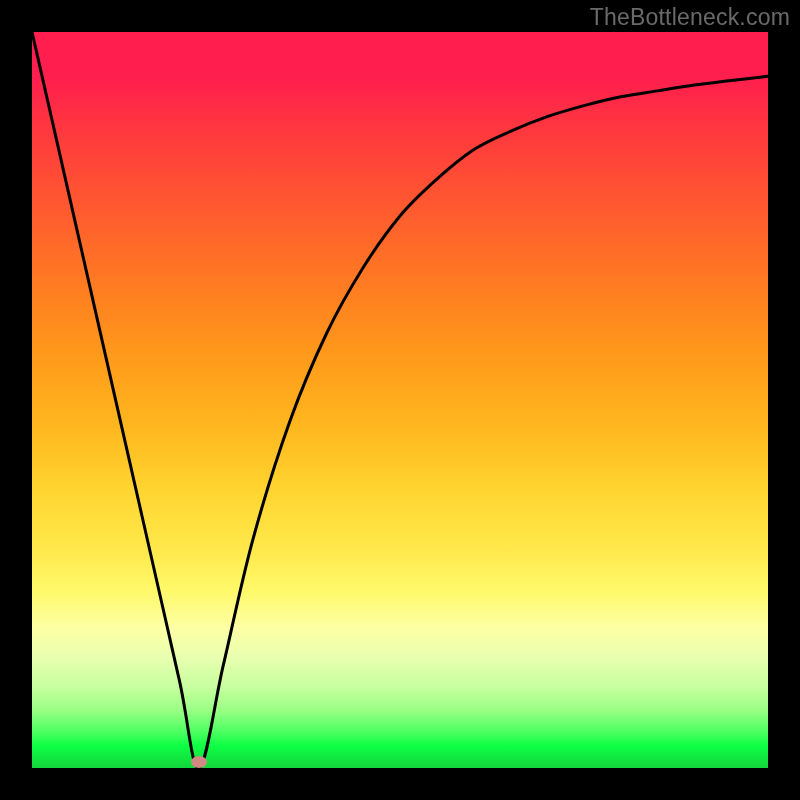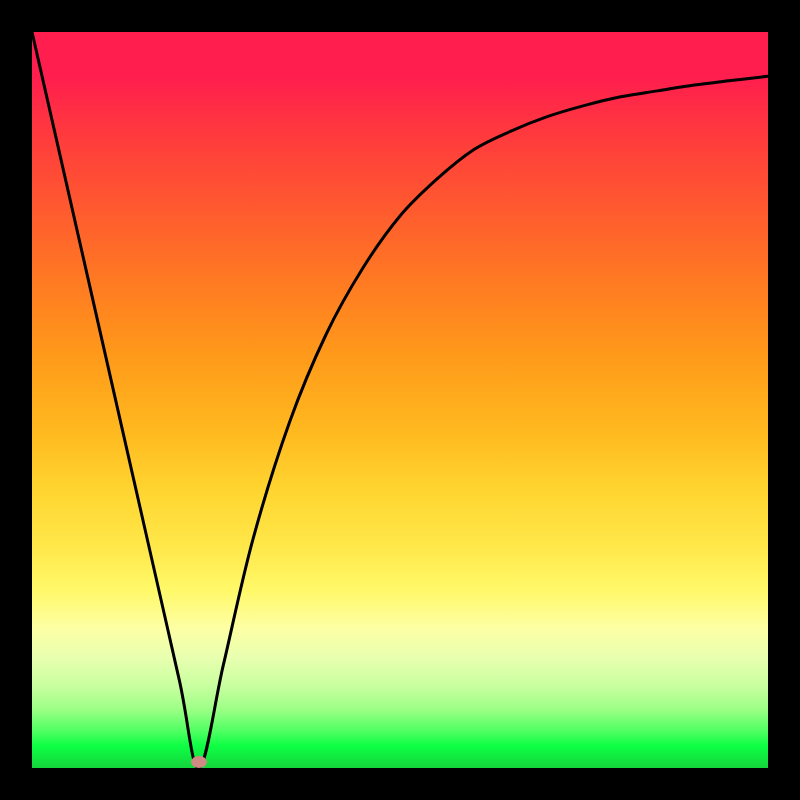--- a/index.html
+++ b/index.html
@@ -71,20 +71,21 @@
     font-size: 23px;
     letter-spacing: 0.2px;
     user-select: none;
     font-weight: 500;
   }
 </style>
 </head>
 <body>
 
 <div class="frame">
+  <div class="watermark">TheBottleneck.com</div>
 
   <div class="plot-area">
     <div class="gradient"></div>
 
     <svg id="curve" class="curve-svg" viewBox="0 0 736 736" preserveAspectRatio="none">
       <path id="curve-path" d="M 0.00 0.00 C 6.13 26.99, 24.53 107.95, 36.80 161.92 C 49.07 215.89, 61.33 269.87, 73.60 323.84 C 85.87 377.81, 98.13 431.79, 110.40 485.76 C 122.67 539.73, 137.75 605.97, 147.20 647.68 C 156.65 689.39, 159.71 738.45, 167.07 736.00 C 174.43 733.55, 182.41 670.99, 191.36 632.96 C 200.31 594.93, 209.76 548.32, 220.80 507.84 C 231.84 467.36, 245.33 424.43, 257.60 390.08 C 269.87 355.73, 282.13 327.52, 294.40 301.76 C 306.67 276.00, 318.93 255.15, 331.20 235.52 C 343.47 215.89, 355.73 198.72, 368.00 184.00 C 380.27 169.28, 392.53 158.24, 404.80 147.20 C 417.07 136.16, 429.33 125.73, 441.60 117.76 C 453.87 109.79, 466.13 104.88, 478.40 99.36 C 490.67 93.84, 502.93 88.93, 515.20 84.64 C 527.47 80.35, 539.73 76.91, 552.00 73.60 C 564.27 70.29, 576.53 67.22, 588.80 64.77 C 601.07 62.31, 613.33 60.84, 625.60 58.88 C 637.87 56.92, 650.13 54.71, 662.40 52.99 C 674.67 51.27, 686.93 50.05, 699.20 48.58 C 711.47 47.10, 729.87 44.90, 736.00 44.16" fill="none" stroke="#000" stroke-width="3" stroke-linejoin="round" stroke-linecap="round"></path>
     </svg>
 
     <div id="marker" class="marker" style="left: 167.072px; top: 730px;"></div>
   </div>

